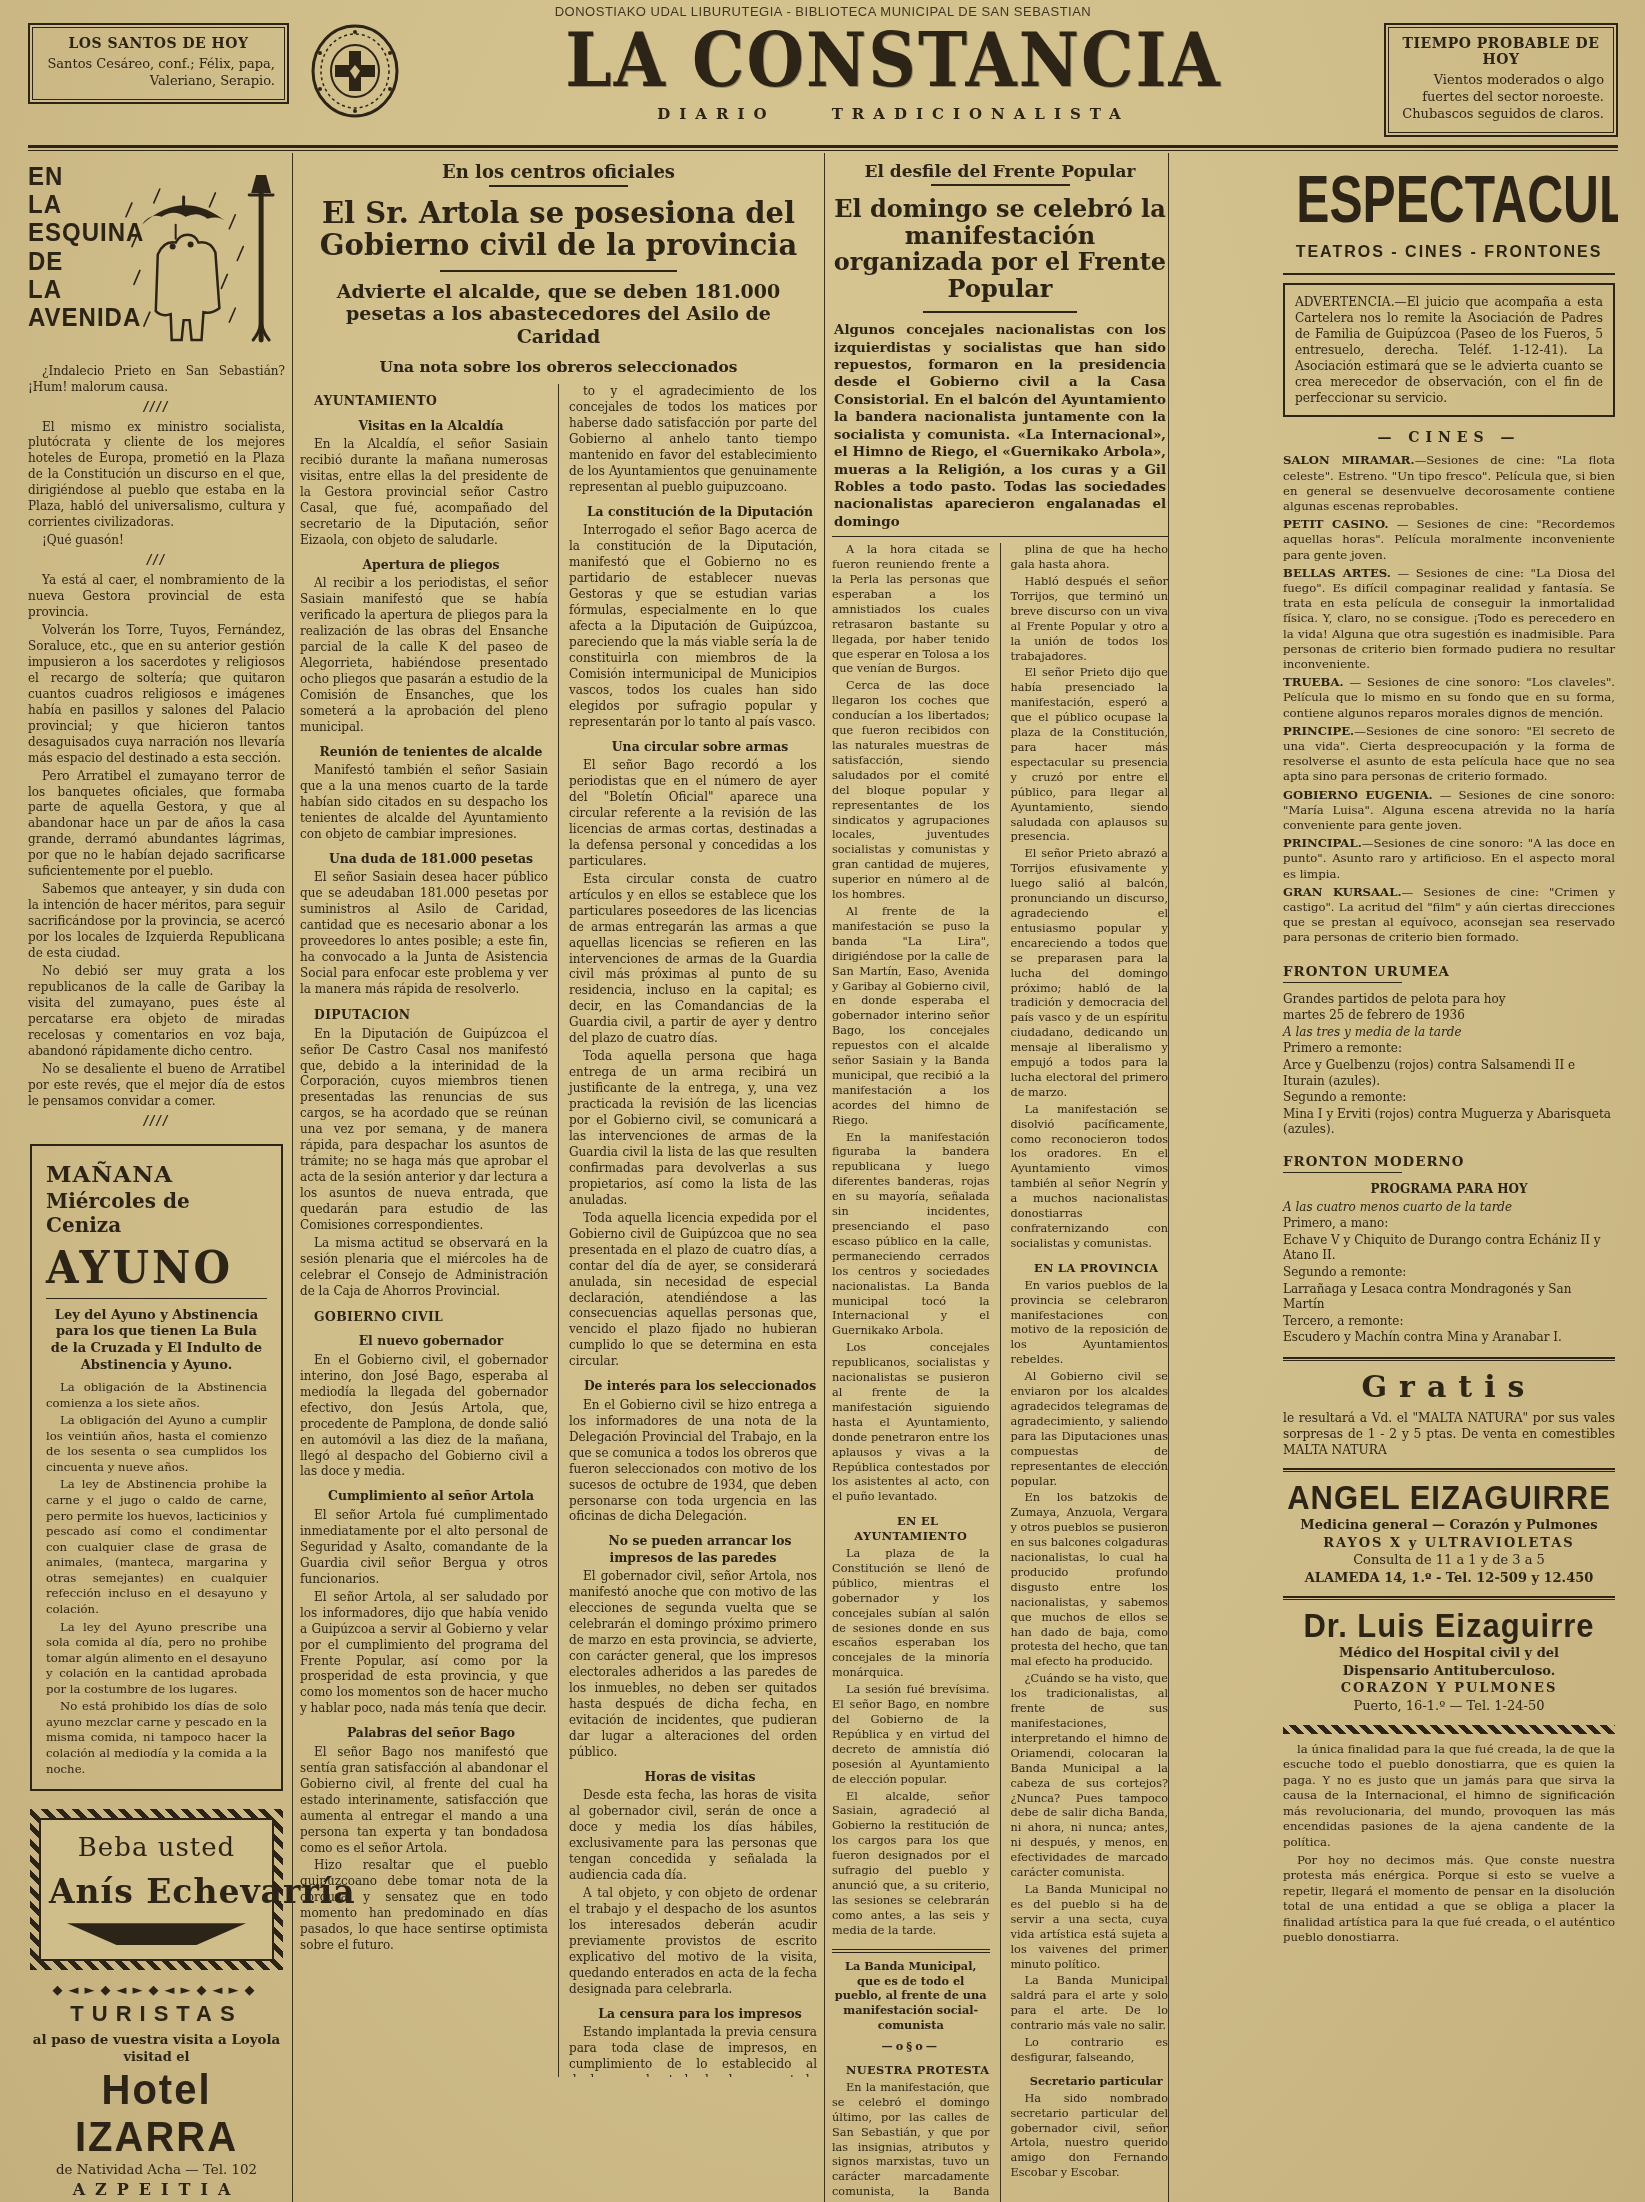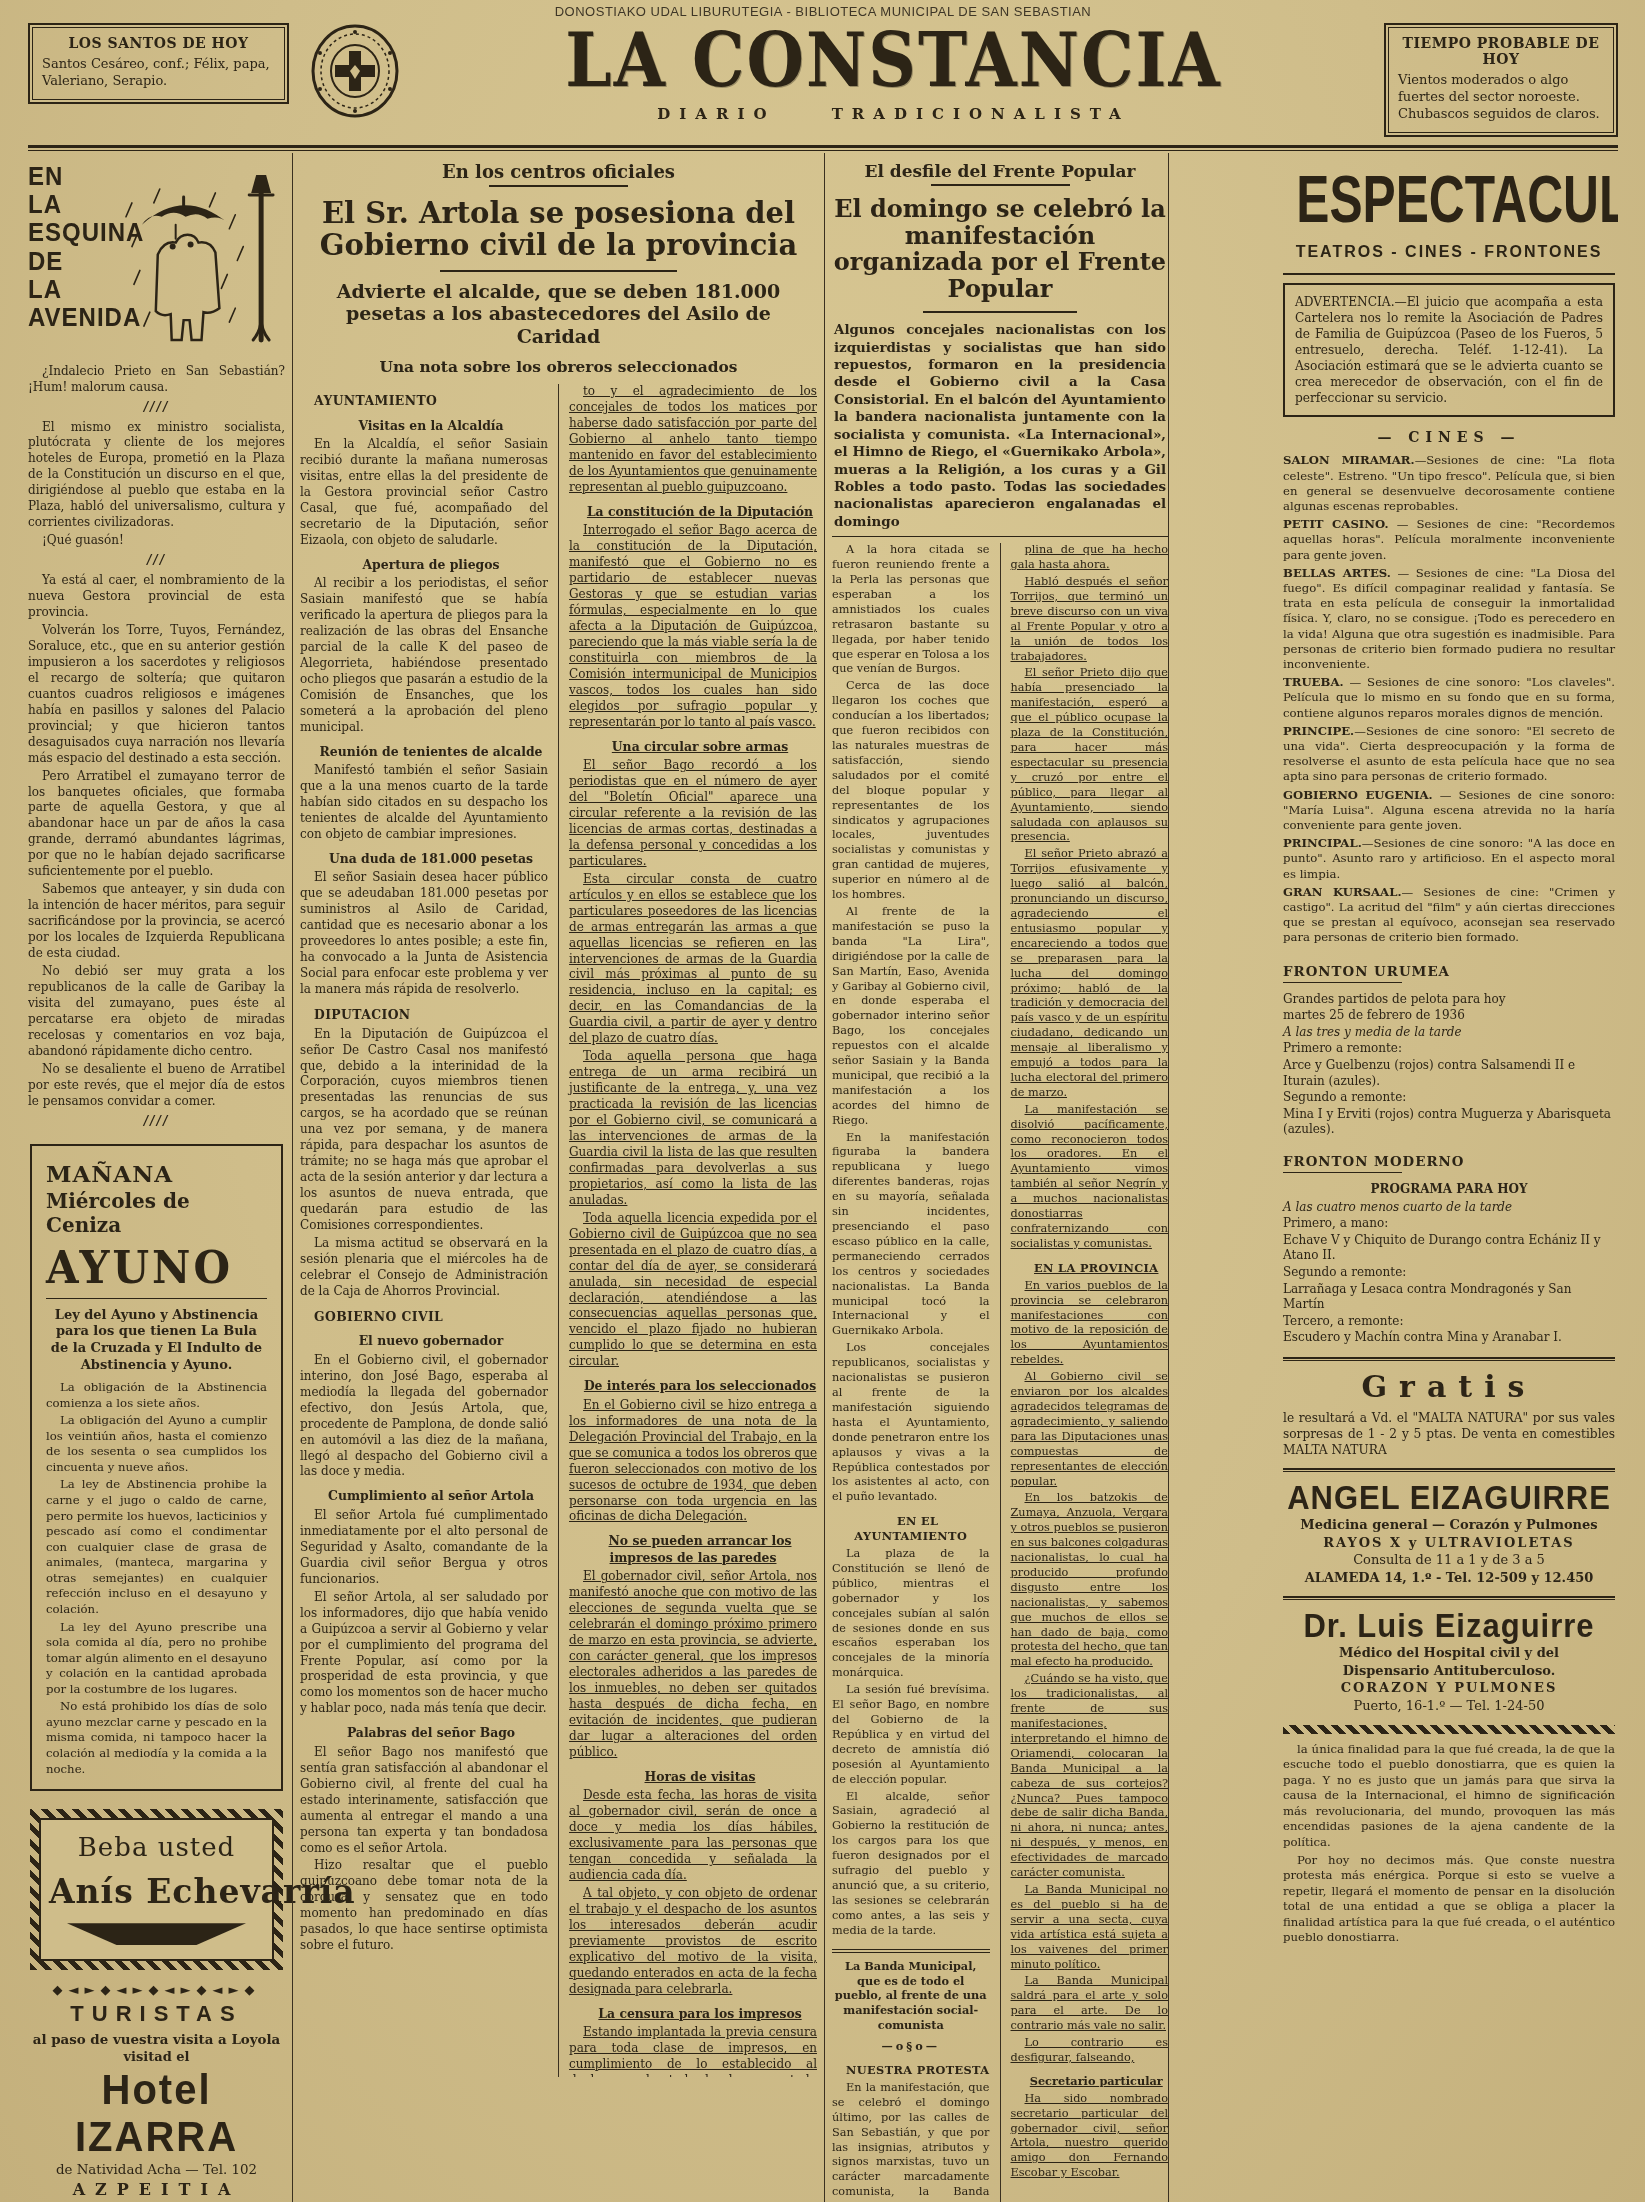--- a/index.html
+++ b/index.html
@@ -14,21 +14,21 @@
   }
   .inner{ padding:4px 28px 10px; }
 
   
   .watermark{ text-align:center; font-family:"Liberation Sans","DejaVu Sans",sans-serif;
     font-size:13px; color:#3e3627; letter-spacing:0.5px; }
   .mast-row{ display:flex; align-items:flex-start; margin-top:4px; }
   .info-box{ border:2px solid #2c2416; box-shadow:0 0 0 2px #cfbd8a inset,0 0 0 3px #2c2416 inset;
     padding:10px 12px 12px; width:261px; flex:0 0 auto; }
   .info-box .ib-title{ font-weight:700; font-size:14px; text-align:center; letter-spacing:0.5px; margin-bottom:5px;}
-  .info-box .ib-body{ font-size:13px; text-align:left; line-height:1.3; }
+  .info-box .ib-body{ font-size:13px; text-align:right; line-height:1.3; }
   .seal{ flex:0 0 auto; margin:0 14px 0 20px; }
   .title-wrap{ flex:1 1 auto; text-align:center; min-width:0; }
   .paper-title{ font-weight:700; font-size:66px; line-height:1.0; letter-spacing:2px;
     white-space:nowrap; transform:scaleY(1.12); transform-origin:top center;
     text-shadow:1px 1px 0 rgba(44,36,22,.35); }
   .paper-sub{ margin-top:16px; font-weight:700; font-size:15px; letter-spacing:9px; word-spacing:42px; }
   .weather{ margin-left:12px; width:234px; }
   .mast-rule{ margin-top:8px; border-top:3px solid #2c2416; border-bottom:1px solid #2c2416; height:6px; }
 
   
@@ -79,21 +79,21 @@
 
   
   .kicker{ text-align:center; font-weight:700; font-size:18px; margin-top:8px; }
   .kicker-rule{ width:139px; margin:3px auto 10px; border-top:2px solid #2c2416; }
   .headline{ text-align:center; font-weight:700; font-size:29px; line-height:1.12; }
   .head-orn{ width:46%; margin:8px auto; border-top:2px solid #2c2416; position:relative; }
   .deck{ text-align:center; font-weight:700; font-size:19px; line-height:1.2; margin:2px 18px 0; }
   .subdeck{ text-align:center; font-weight:700; font-size:15.4px; margin:10px 0 8px; }
   .twocol{ display:flex; overflow:hidden; }
   .subcol{ flex:1 1 0; min-width:0; overflow:hidden; }
-  .subcol + .subcol{ border-left:1px solid #3a3020; padding-left:10px; margin-left:10px;text-decoration:underline; }
+  .subcol + .subcol{ border-left:1px solid #3a3020; padding-left:10px; margin-left:10px; }
   .colB .twocol{ height:1693px; }
 
   
   .colC .kicker{ font-size:17px; }
   .colC .headline{ font-size:24px; }
   .lead{ font-weight:700; font-size:13.4px; line-height:1.3; text-align:justify; margin:4px 2px 6px; }
   .lead-rule{ border-top:1.5px solid #2c2416; margin:4px 0 6px; }
   .colC .twocol{ height:1743px; }
   .colC .p{ font-size:11.3px; line-height:1.32; }
   .colC .h1{ text-align:center; }

